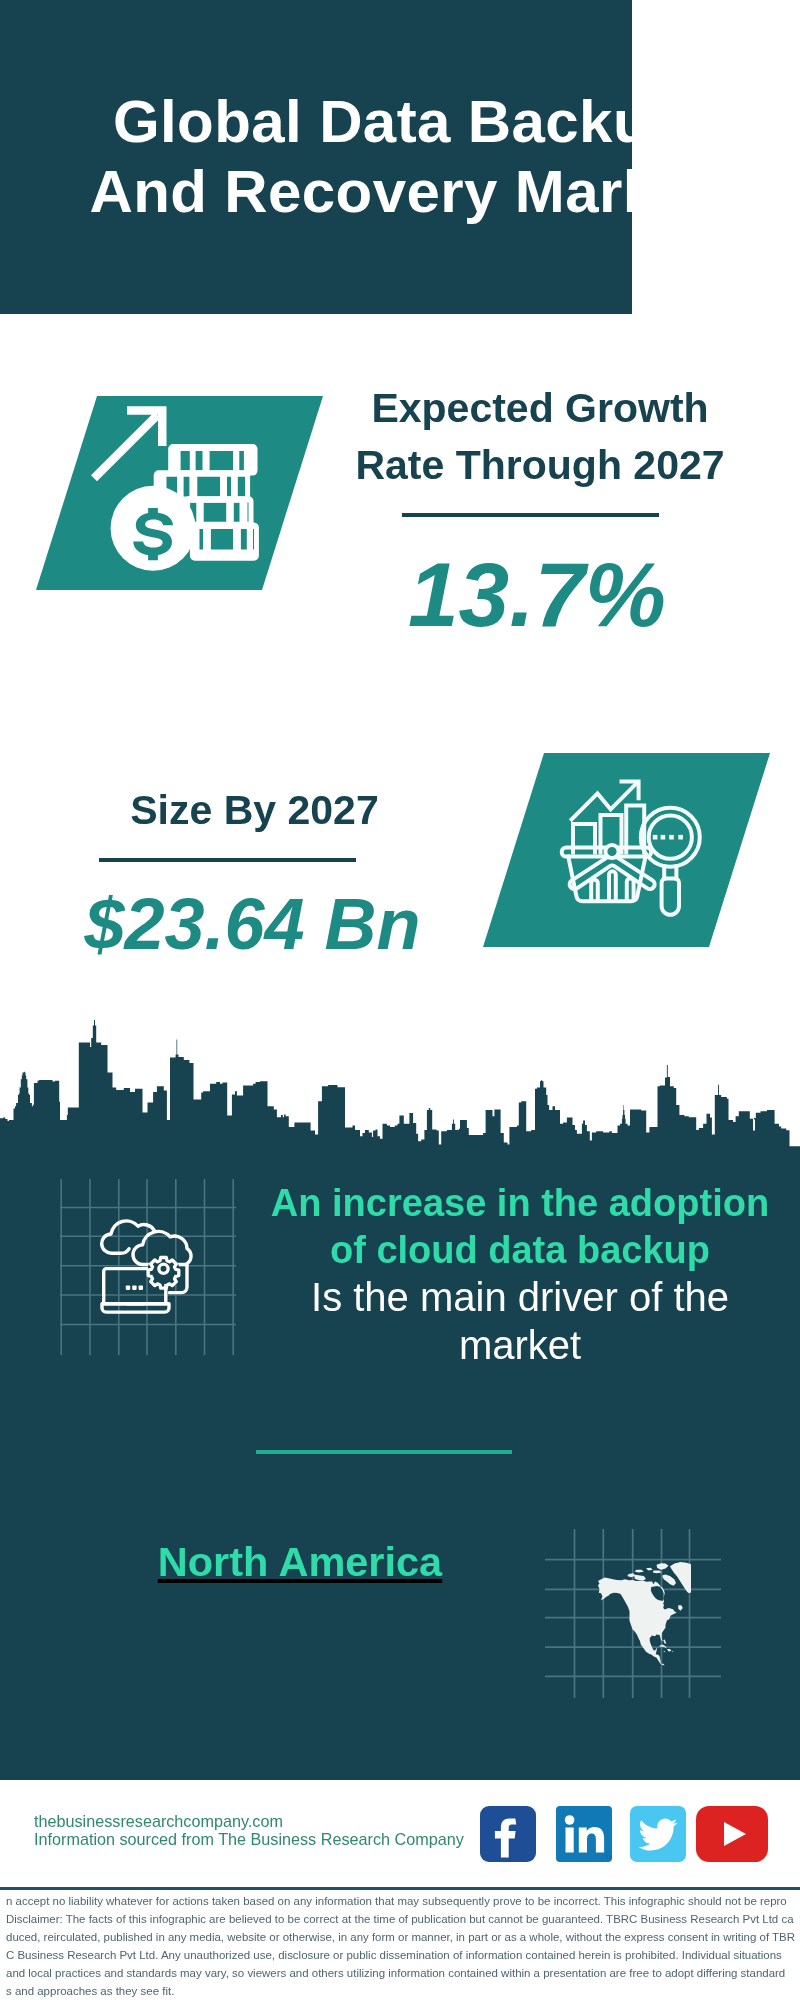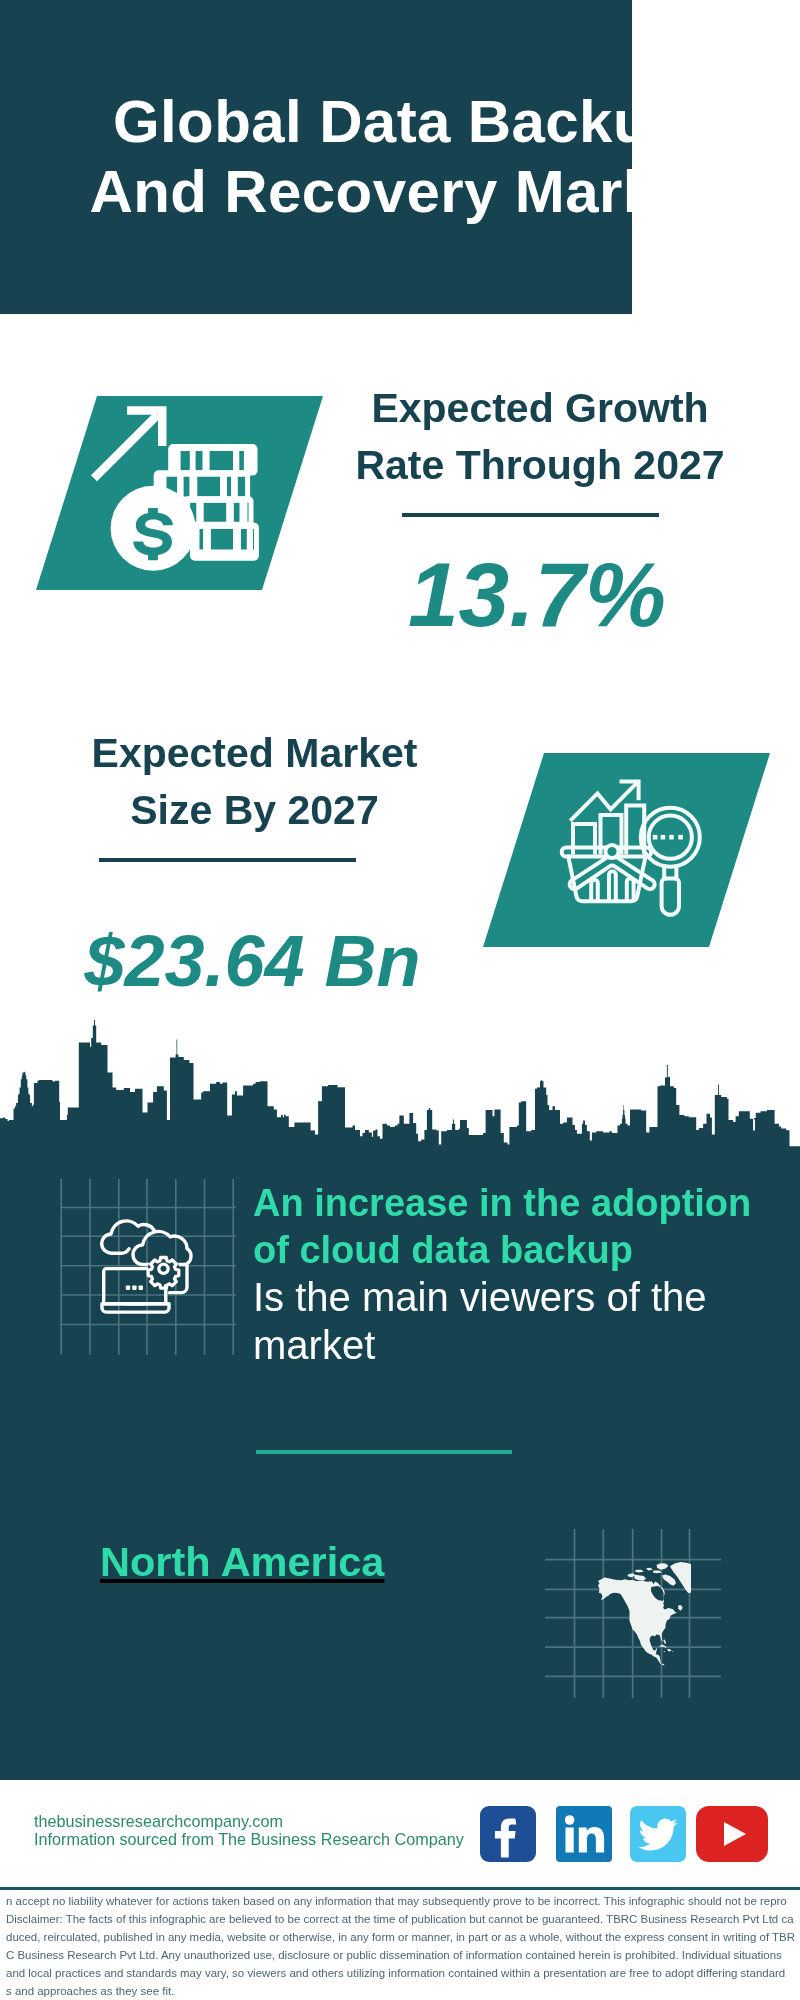--- a/index.html
+++ b/index.html
@@ -33,36 +33,36 @@
   .statVal { color:#1d8b84; font-weight:700; line-height:1;font-style:italic; }
   .para1 { left:36px; top:396px; }
   .para2 { left:483px; top:753px; }
   .stat1txt { left:340px; top:380px; width:400px;text-align:center; }
   .stat2txt { left:54px; top:725px; width:401px; }
   .rule { position:absolute; }
   .r1 { width:257px; left:62px; top:133px; }
   .r2 { width:257px; left:45px; top:133px; }
   .statVal { position:absolute; width:100%; white-space:nowrap; }
   .v1 { font-size:91px; top:169px; left:-3px; }
-  .v2 { font-size:72px; top:163px; left:-2px;margin-top:37px; }
+  .v2 { font-size:72px; top:163px; left:-2px; }
 
   
   .skywrap { position:absolute; left:0; top:1020px; width:800px; height:760px; }
   .skywrap svg { display:block; }
 
   .gridbox { position:absolute; }
   .gridbox svg { display:block; }
   .grid1 { left:60px; top:1179px; }
   .grid2 { left:545px; top:1529px; }
   .cloudicon { position:absolute; left:88px; top:1219px; }
   .cloudicon svg { display:block; }
   .namap { position:absolute; left:595px; top:1560px; }
   .namap svg { display:block; }
 
-  .msg { position:absolute; }
+  .msg { position:absolute; text-align:center; }
   .msg .hi { color:#2fdca9; font-weight:700; }
   .msg .lo { color:#ffffff; font-weight:400; }
   .msg1 { left:253px; top:1180px; width:534px; }
   .msg1 .hi { font-size:38px; line-height:47.2px; }
   .msg1 .lo { font-size:40px; line-height:47.2px; }
   .msg2 { left:100px; top:1538px; width:400px;text-decoration:underline; }
   .msg2 .hi { font-size:41.5px; line-height:48.2px; }
   .msg2 .lo { font-size:44px; line-height:48.2px; }
 
   .sep { position:absolute; height:4px; background:#1fae8e; }
@@ -132,21 +132,21 @@
     <div class="statTitle">
       <span>Expected Growth</span><br>
       <span>Rate Through 2027</span>
     </div>
     <div class="rule r1"></div>
     <div class="statVal v1">13.7%</div>
   </div>
 
   <div class="statTxt stat2txt">
     <div class="statTitle">
-      <span>Expected Market</span><br>
+      <br>
       <span>Size By 2027</span>
     </div>
     <div class="rule r2"></div>
     <div class="statVal v2">$23.64 Bn</div>
   </div>
 
   <div class="para para2">
     <svg width="287" height="194" viewBox="0 0 287 194">
       <polygon points="61,0 287,0 226,194 0,194" fill="#1d8b84"></polygon>
       <g fill="none" stroke="#f2fbf9" stroke-width="4" stroke-linecap="square" stroke-linejoin="miter">
@@ -219,21 +219,21 @@
       <g fill="#ffffff">
         <rect x="37.8" y="66.5" width="4.4" height="4.4" rx="0.8"></rect>
         <rect x="44.2" y="66.5" width="4.4" height="4.4" rx="0.8"></rect>
         <rect x="50.6" y="66.5" width="4.4" height="4.4" rx="0.8"></rect>
       </g>
     </svg>
   </div>
 
   <div class="msg msg1">
     <div class="hi">An increase in the adoption of cloud data backup</div>
-    <div class="lo">Is the main viewers of the market</div>
+    <div class="lo">Is the main driver of the market</div>
   </div>
 
   <div class="sep sep1"></div>
 
   <div class="msg msg2">
     <div class="hi">North America</div>
   </div>
 
   <div class="gridbox grid2">
     <svg width="176" height="169" viewBox="0 0 176 169">

